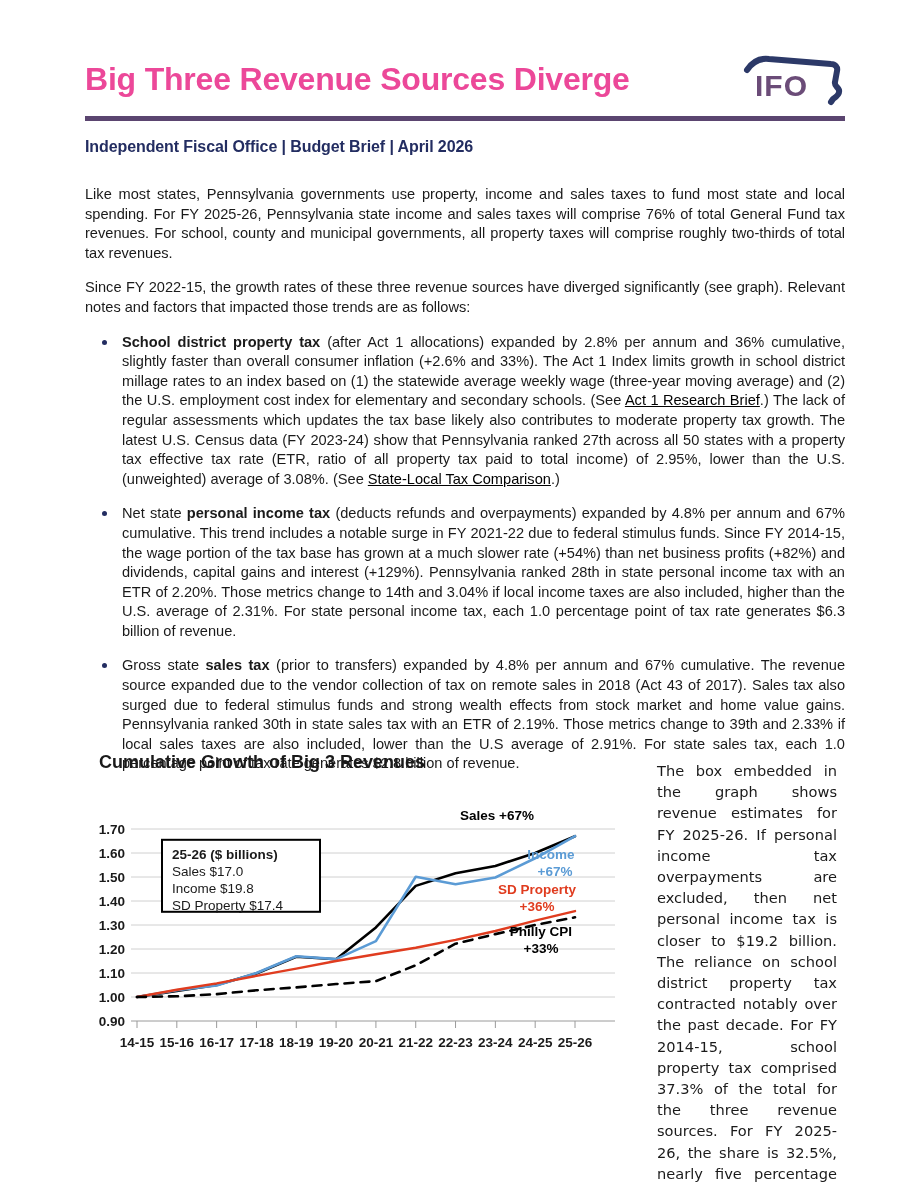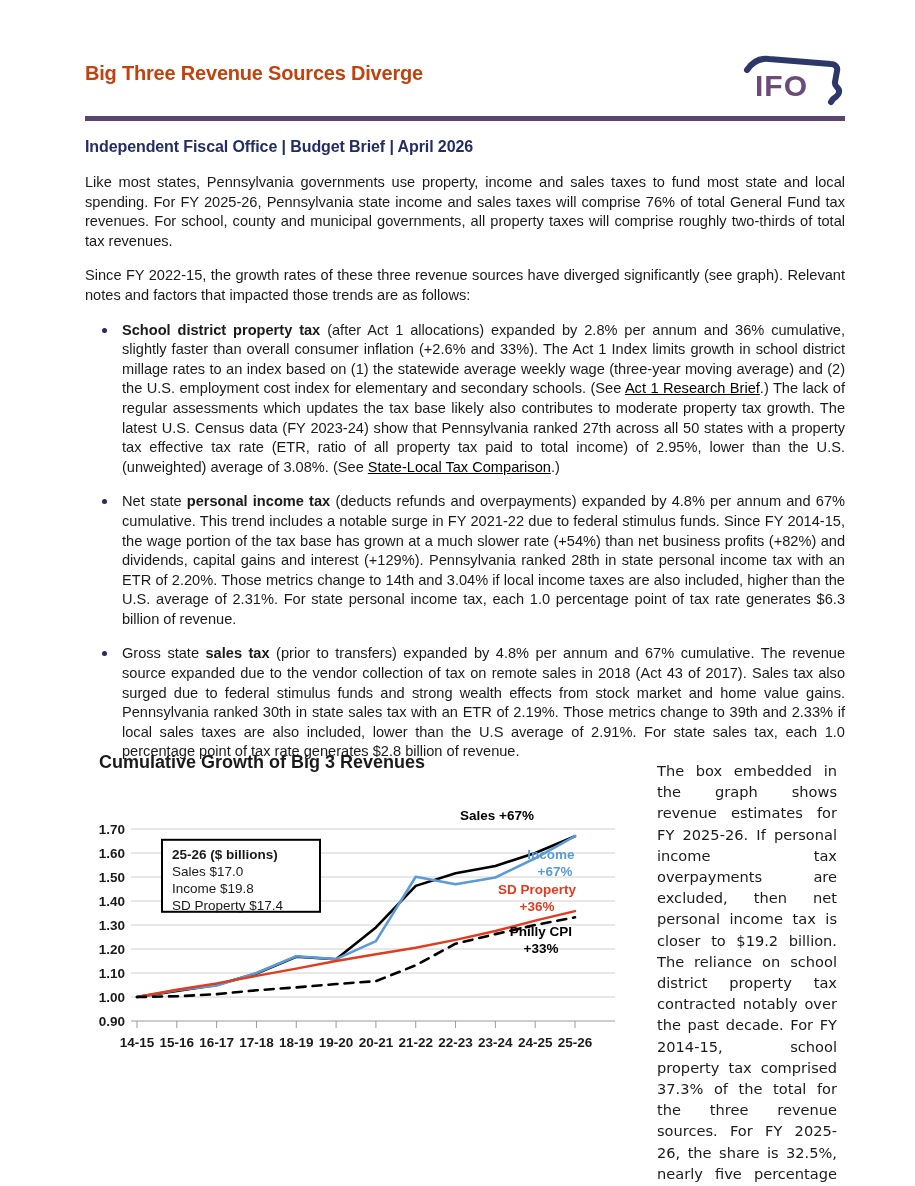--- a/index.html
+++ b/index.html
@@ -7,31 +7,31 @@
     width:915px;height:1186px;background:#ffffff;
     font-family:"Liberation Sans","DejaVu Sans",sans-serif;
     color:#1a1a1a;position:relative;overflow:hidden;
   }
   .page{position:absolute;left:0;top:0;width:915px;height:1186px;}
 
   
   .header{position:absolute;left:85px;top:52px;width:760px;}
   .title-row{display:flex;align-items:flex-start;justify-content:space-between;}
   .doc-title{
-    font-size:20px;font-weight:bold;color:#c2410c;letter-spacing:-0.2px;
+    font-size:32px;font-weight:bold;color:#ec4899;letter-spacing:-0.2px;
     line-height:1.1;margin:0;padding-top:10px;
   }
   .logo{width:106px;height:58px;flex:0 0 auto;margin-top:0px;font-weight:bold;}
   .rule{height:5px;background:#5B4570;margin-top:6px;width:760px;}
   .subtitle{
     font-size:16px;font-weight:bold;color:#232D61;margin-top:17px;letter-spacing:-0.1px;
   }
 
   
-  .body-col{position:absolute;left:85px;top:173px;width:760px;}
+  .body-col{position:absolute;left:85px;top:185px;width:760px;}
   p.para{
     font-size:14.6px;line-height:19.6px;text-align:justify;margin:0 0 15px 0;
     font-stretch:condensed;
   }
   ul.bullets{list-style:none;margin:0;padding:0;}
   ul.bullets li{
     position:relative;padding-left:37px;margin-bottom:15px;
     font-size:14.6px;line-height:19.6px;text-align:justify;
   }
   ul.bullets li .bul{

